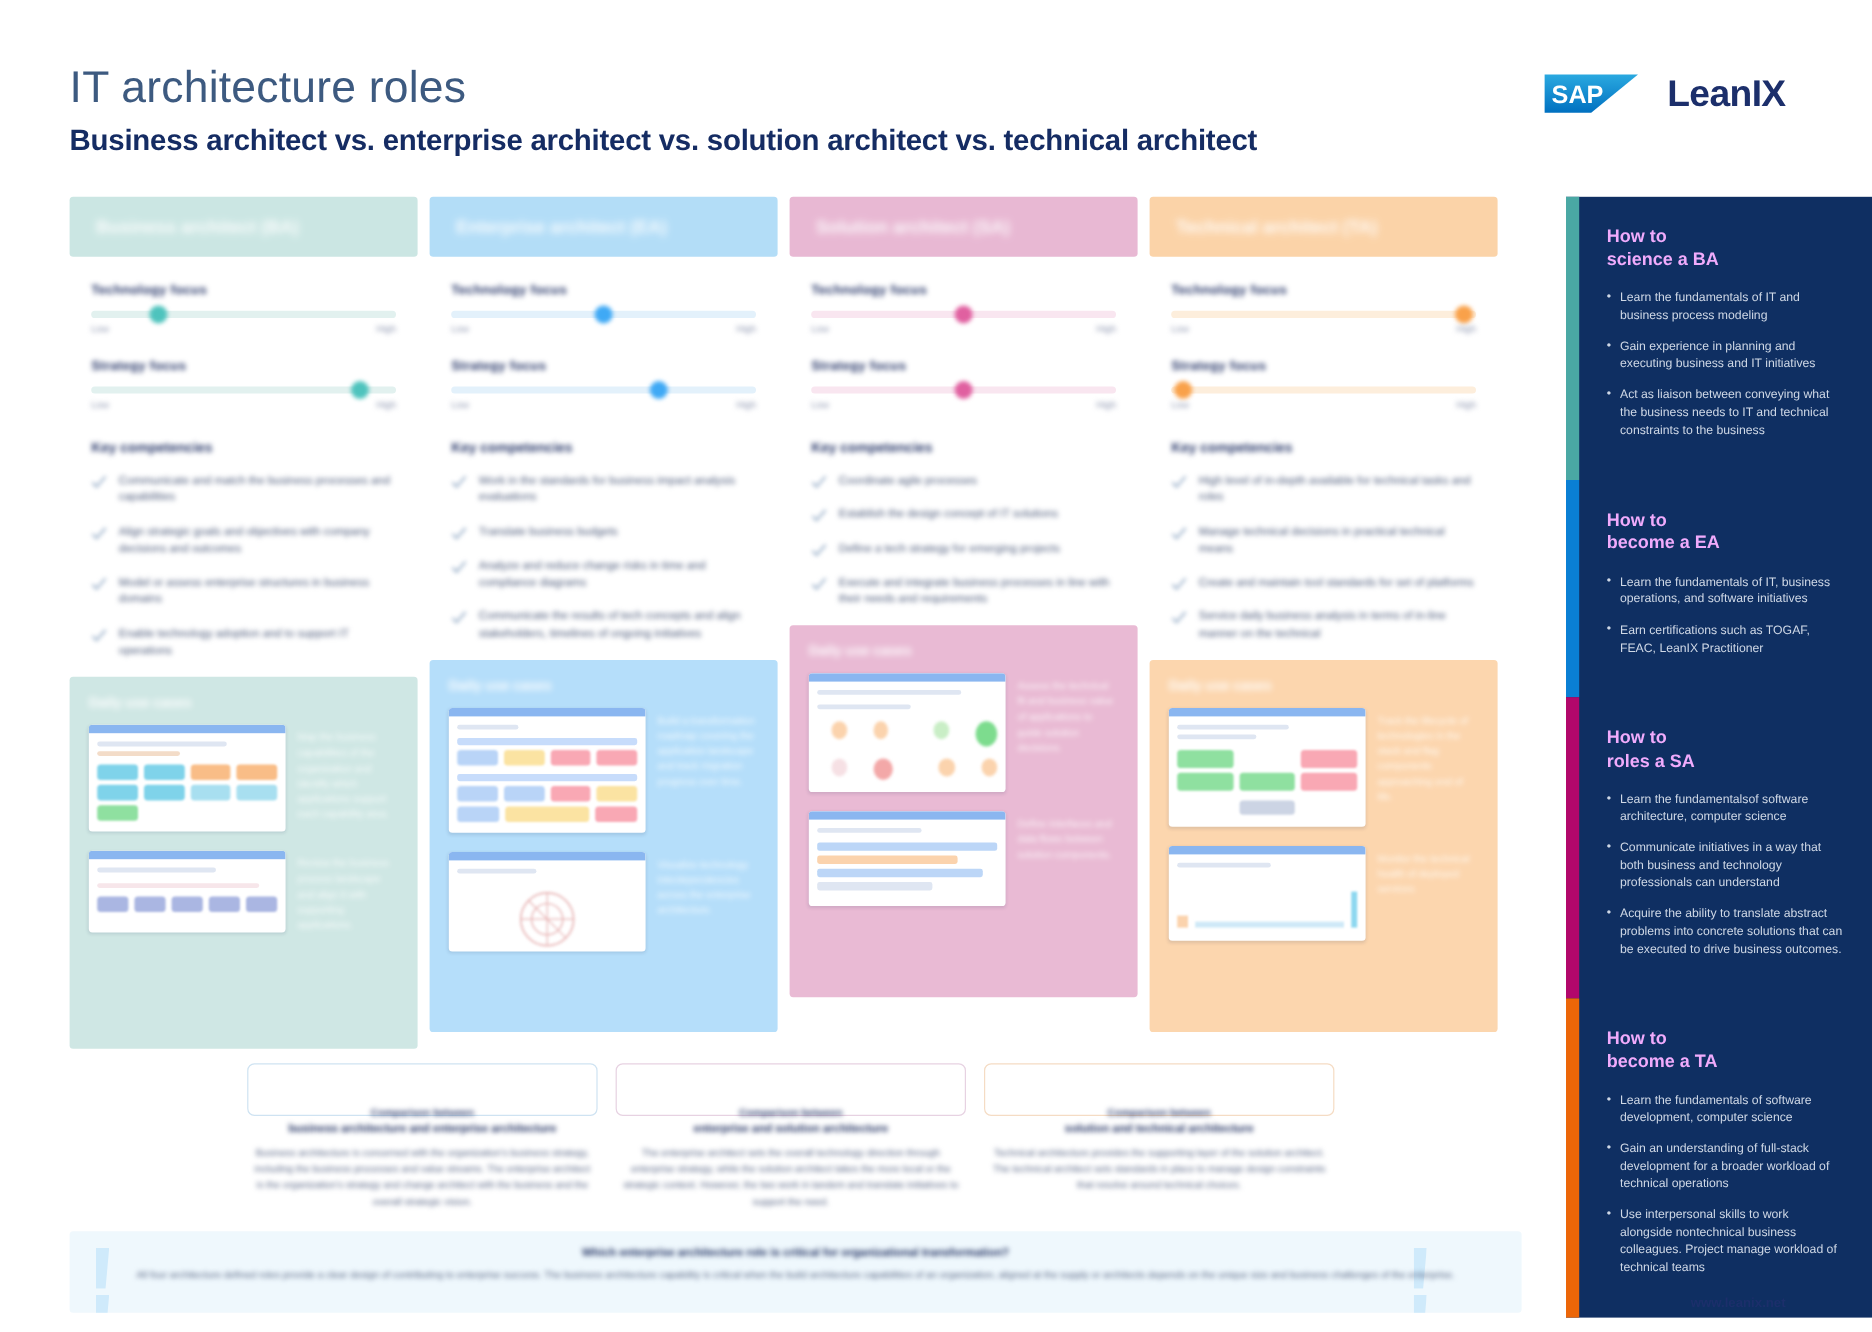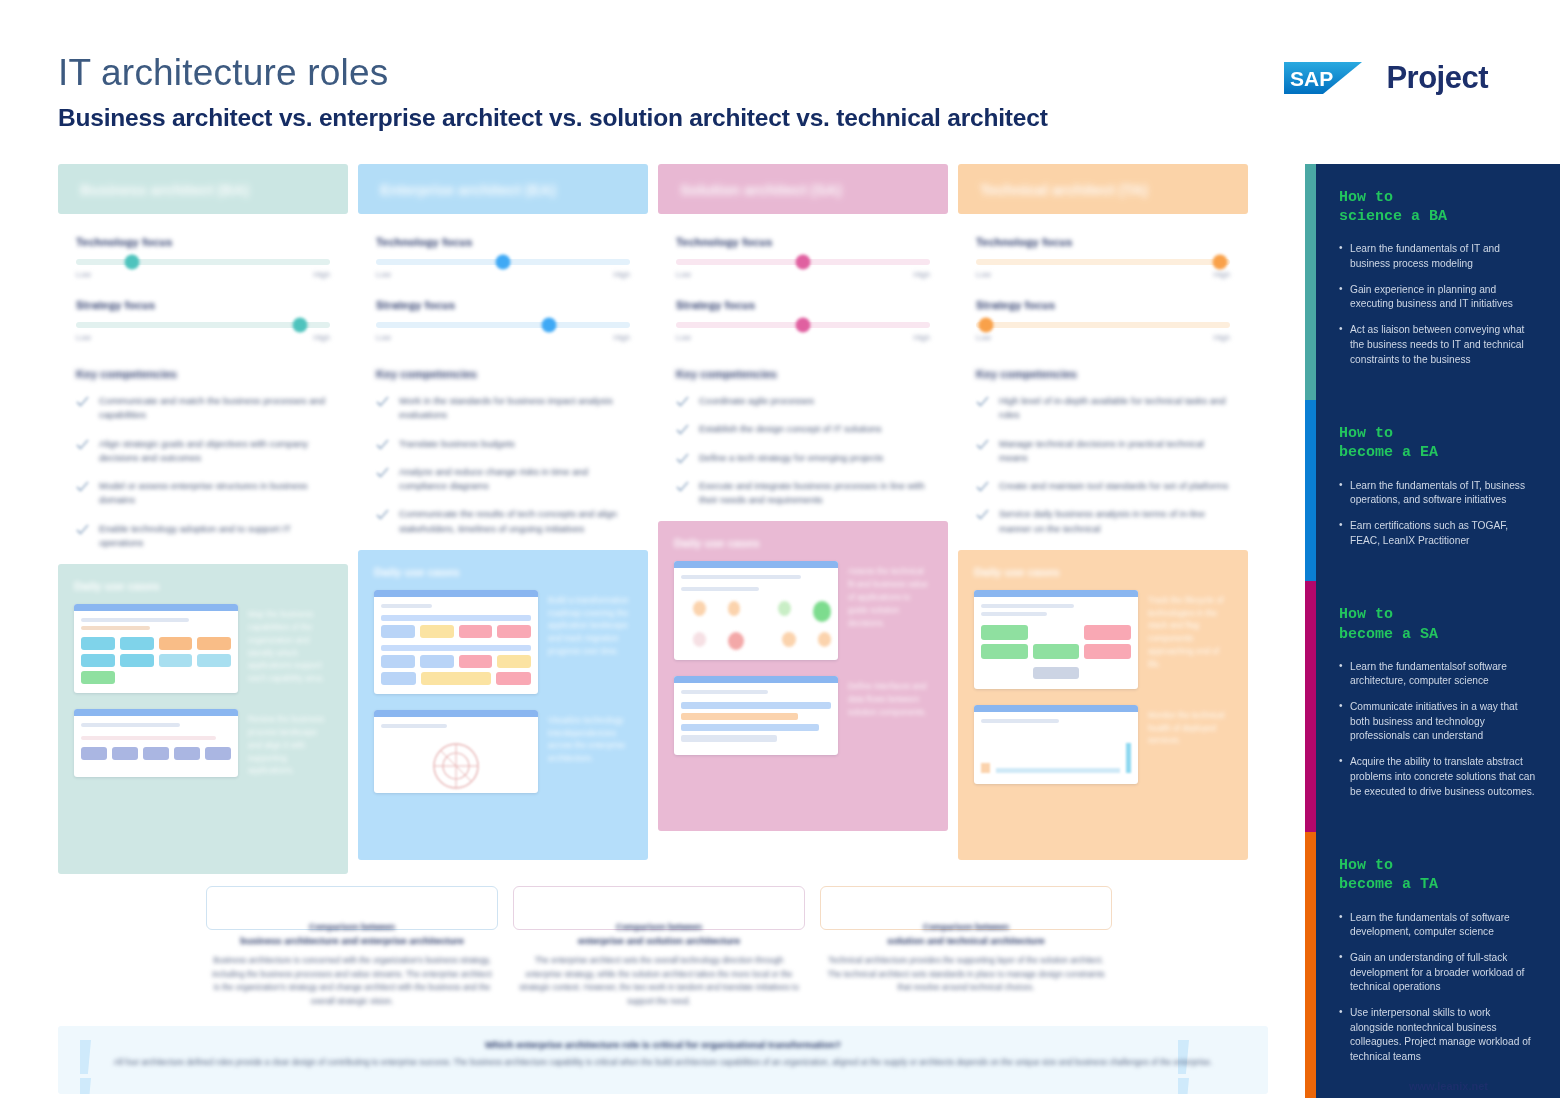--- a/index.html
+++ b/index.html
@@ -189,22 +189,22 @@
   }
 
   
   .sidebar {
     position: absolute; right: 0; top: 164px; width: 255px;
     background: #0f2f62;
   }
   .sb-sec { position: relative; padding: 24px 24px 22px 34px; }
   .sb-stripe { position: absolute; left: 0; top: 0; bottom: 0; width: 11px; }
   .sb-title {
-    font-size: 15px; font-weight: bold; color: #22c55e;
-    line-height: 1.28; margin-bottom: 16px; font-family: Liberation Mono, monospace;
+    font-size: 15px; font-weight: bold; color: #f0abfc;
+    line-height: 1.28; margin-bottom: 16px;
   }
   .sb-list { list-style: none; }
   .sb-list li {
     position: relative; padding-left: 11px; margin-bottom: 11px;
     font-size: 10.2px; line-height: 1.44; color: #cfd8e6;
   }
   .sb-list li::before {
     content: "•"; position: absolute; left: 0; top: -1px; color: #cfd8e6;
   }
 
@@ -227,21 +227,21 @@
       <defs>
         <linearGradient id="sapg" x1="0" y1="0" x2="0" y2="1">
           <stop offset="0" stop-color="#2aa9e0"></stop>
             <stop offset="1" stop-color="#0070c0"></stop>
         </linearGradient>
       </defs>
       <polygon points="0,4 78,4 39,36 0,36" fill="url(#sapg)"></polygon>
       <text x="6" y="28" font-family="Liberation Sans, sans-serif" font-size="21" font-weight="bold" fill="#ffffff">SAP</text>
     </svg>
   </div>
-  <div class="logo-leanix">Project</div>
+  <div class="logo-leanix">LeanIX</div>
 </div>
 
 <div class="board">
 
   <div class="cols">
 
     <div class="col c-ba">
       <div class="col-head">
         <span class="ch-text">Business architect (BA)</span>
       </div>
@@ -762,21 +762,21 @@
     <ul class="sb-list">
       <li>Learn the fundamentals of IT, business operations, and software initiatives</li>
       <li>Earn certifications such as TOGAF, FEAC, LeanIX Practitioner</li>
     </ul>
   </div>
 
   <div class="sb-sec">
     <div class="sb-stripe" style="background:#b2076b"></div>
     <div class="sb-title">
       <span>How to</span><br>
-      <span>become a SA</span>
+      <span>roles a SA</span>
     </div>
     <ul class="sb-list">
       <li>Learn the fundamentalsof software architecture, computer science</li>
       <li>Communicate initiatives in a way that both business and technology professionals can understand</li>
       <li>Acquire the ability to translate abstract problems into concrete solutions that can be executed to drive business outcomes.</li>
     </ul>
   </div>
 
   <div class="sb-sec">
     <div class="sb-stripe" style="background:#ec6608"></div>

